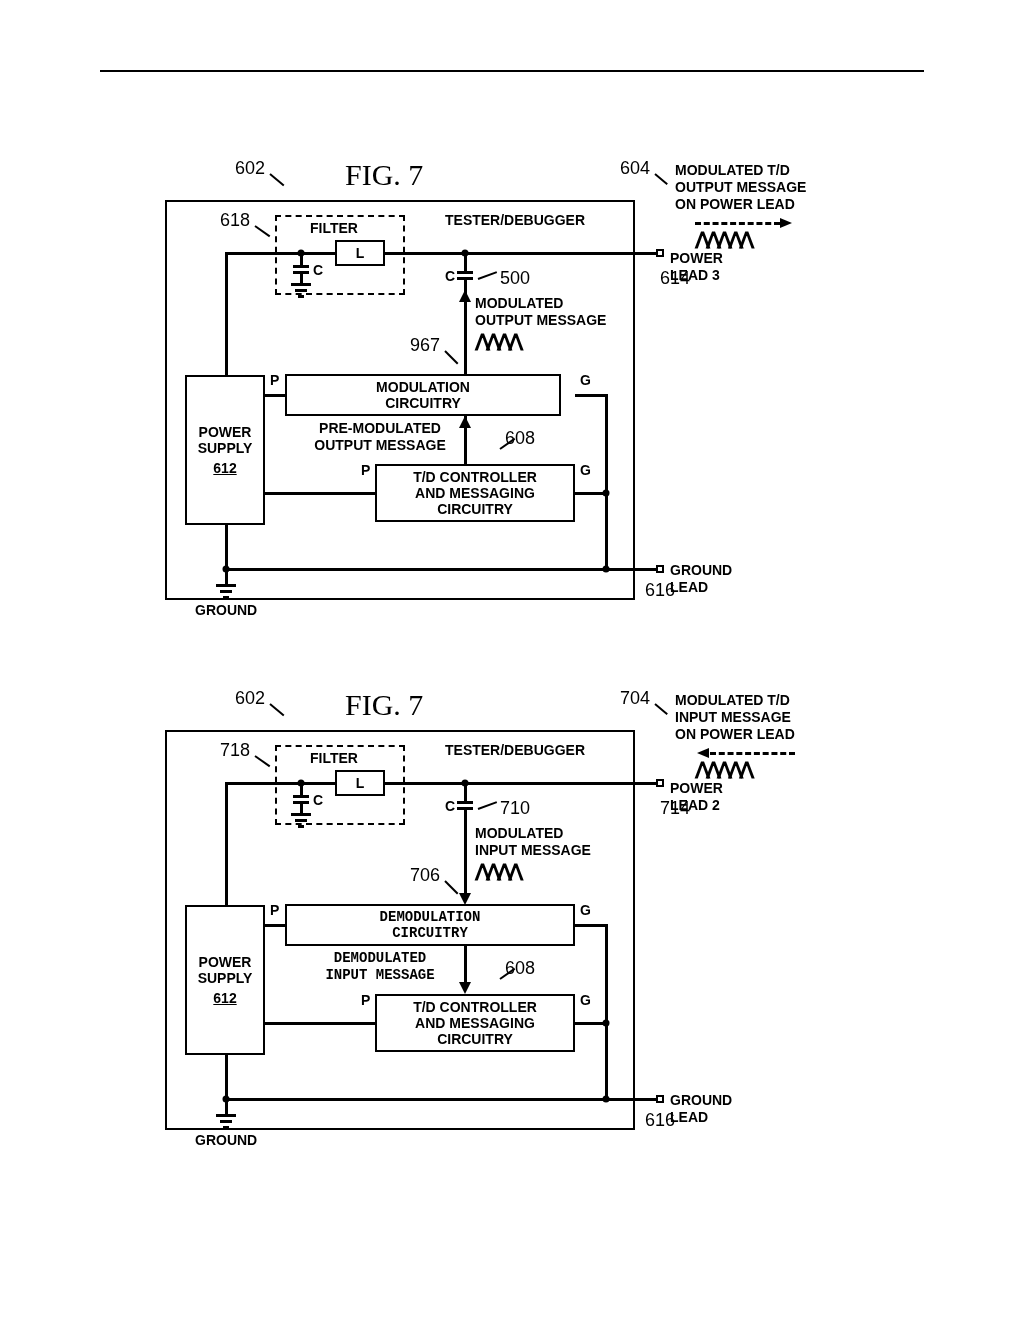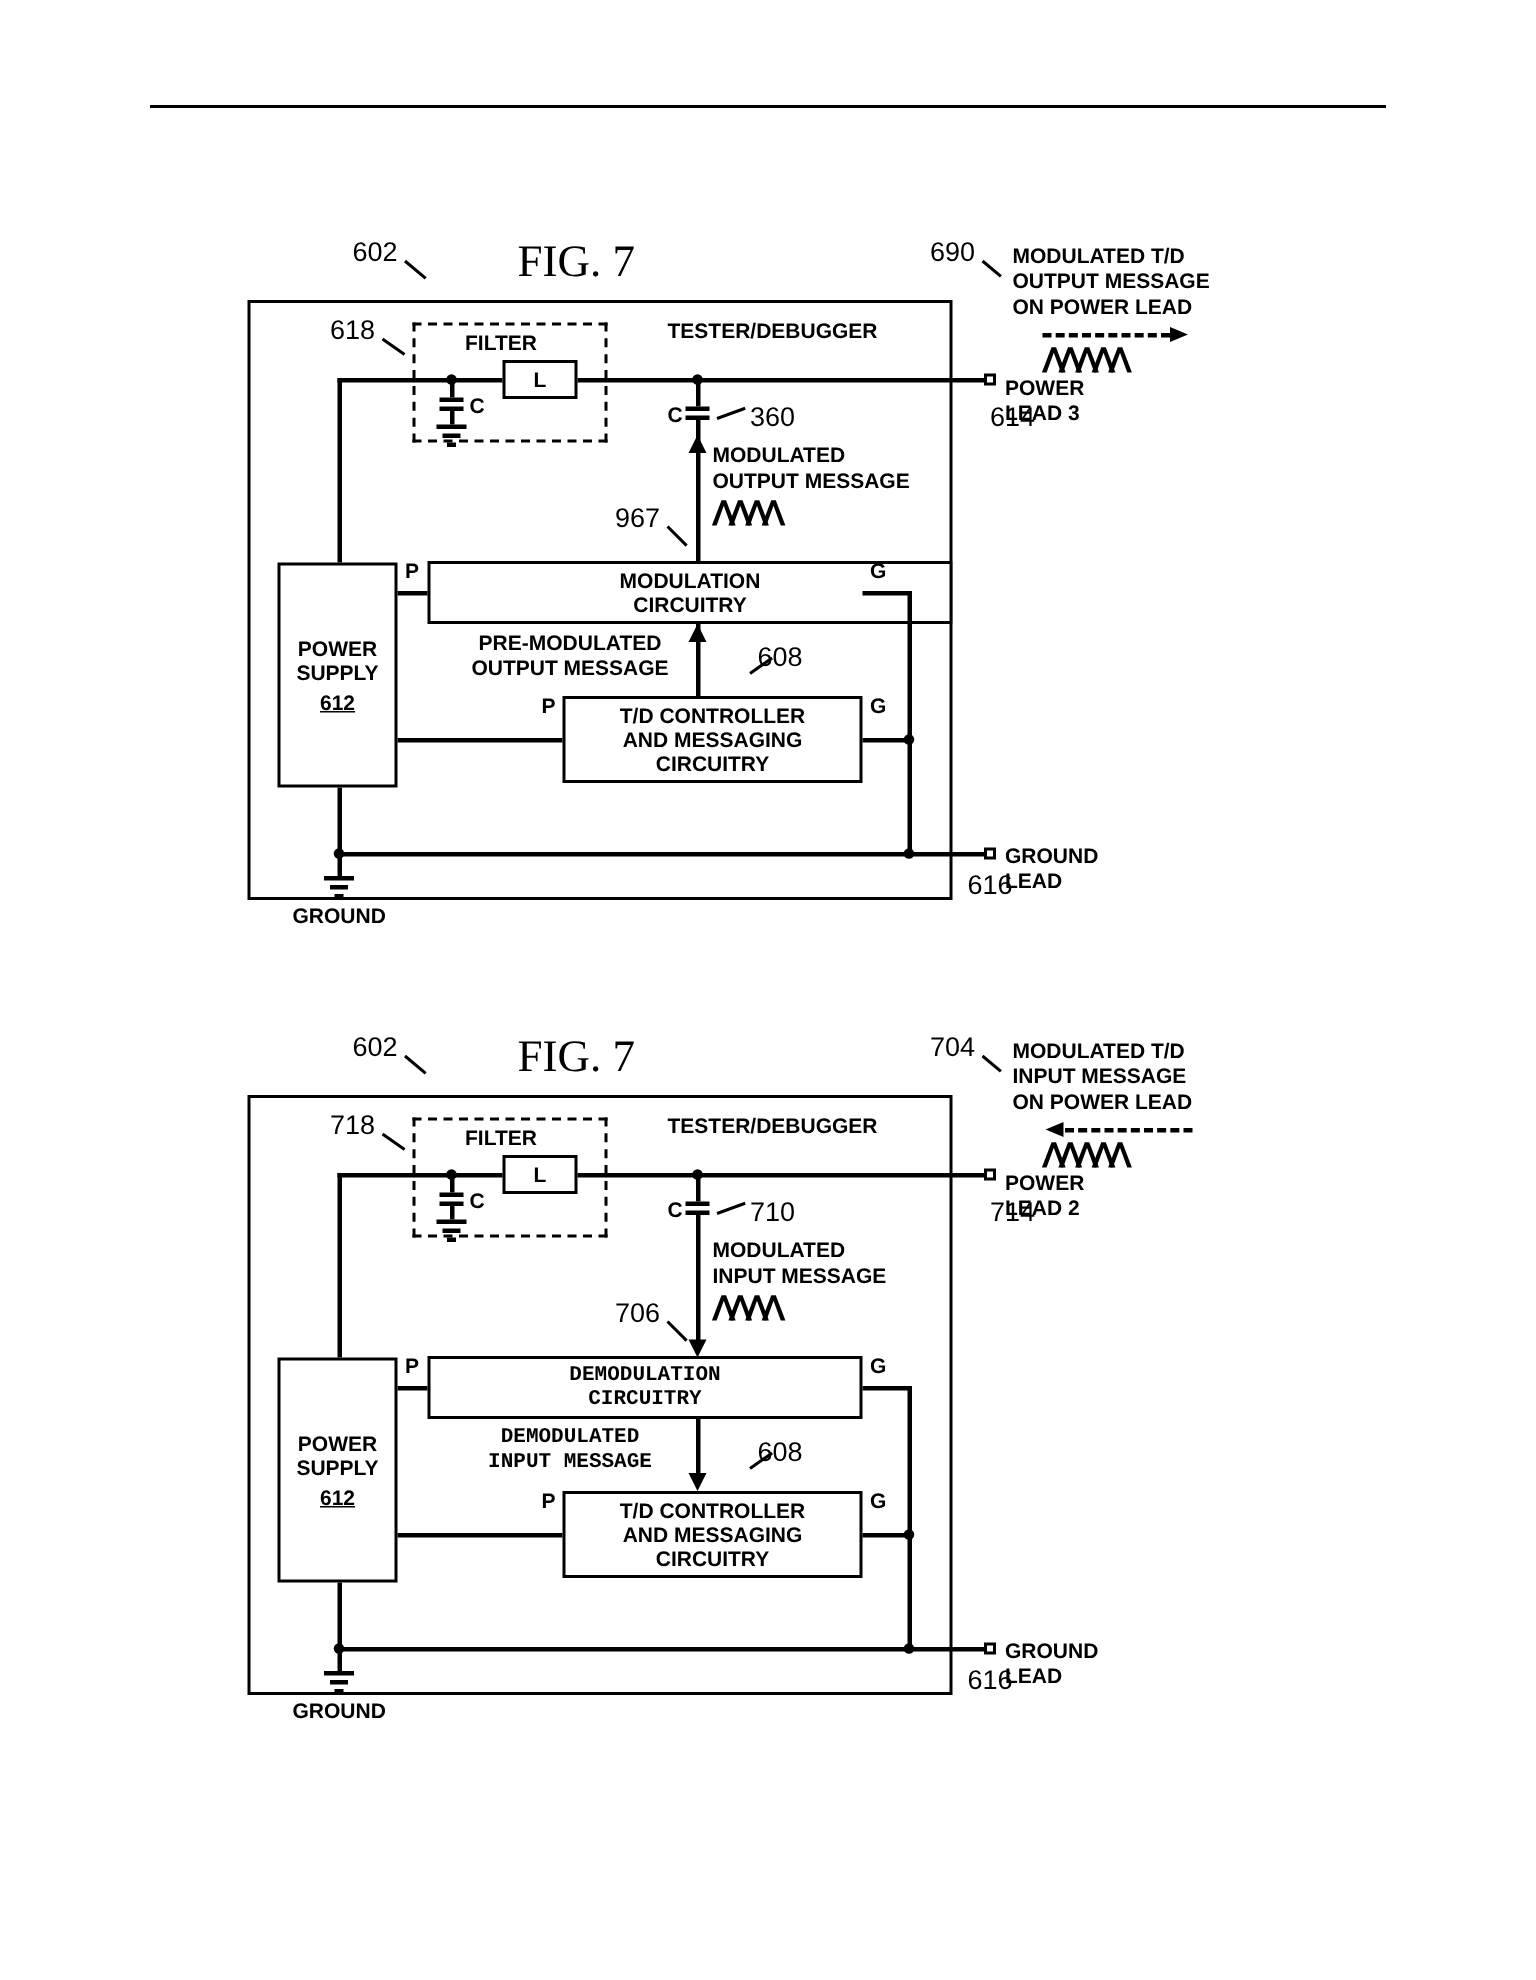--- a/index.html
+++ b/index.html
@@ -160,21 +160,21 @@
   <div class="header-line"></div>
 </div>
 
 <div class="diagram" style="top:150px; height:490px;">
 
   <div class="fig-title" style="left:180px; top:8px;">FIG. 7</div>
 
   <div class="ref-num" style="left:70px; top:8px;">602</div>
   <div class="lead-line" style="left:105px; top:23px; width:18px; transform:rotate(40deg);"></div>
 
-  <div class="ref-num" style="left:455px; top:8px;">690</div>
+  <div class="ref-num" style="left:455px; top:8px;">604</div>
   <div class="lead-line" style="left:490px; top:23px; width:16px; transform:rotate(40deg);"></div>
 
   <div class="label" style="left:510px; top:12px; width:160px; text-align:left; white-space:pre-line;">MODULATED T/D
 OUTPUT MESSAGE
 ON POWER LEAD</div>
 
   <div class="dashed-arrow" style="left:530px; top:72px; width:85px;"></div>
   <div class="arrow-right" style="left:615px; top:73px;"></div>
 
   <div class="wave" style="left:530px; top:78px;">ᐱᐱᐱᐱᐱ</div>
@@ -215,32 +215,32 @@
   <div class="ref-num" style="left:495px; top:118px;">614</div>
 
   <div class="node" style="left:300px; top:103px;"></div>
   <div class="wire wire-v" style="left:299px; top:103px; height:18px;"></div>
   <div class="cap-plates" style="left:300px; top:121px;">
       <div class="p1"></div>
       <div class="p2"></div>
     </div>
   <div class="wire wire-v" style="left:299px; top:129px; height:96px;"></div>
   <div class="label" style="left:280px; top:118px;">C</div>
-  <div class="ref-num" style="left:335px; top:118px;">360</div>
+  <div class="ref-num" style="left:335px; top:118px;">500</div>
   <div class="lead-line" style="left:313px; top:128px; width:20px; transform:rotate(-20deg);"></div>
 
   <div class="arrow-up" style="left:300px; top:140px;"></div>
   <div class="label" style="left:310px; top:145px; width:150px; text-align:left; white-space:pre-line;">MODULATED
 OUTPUT MESSAGE</div>
   <div class="wave" style="left:310px; top:180px;">ᐱᐱᐱᐱ</div>
 
   <div class="ref-num" style="left:245px; top:185px;">967</div>
   <div class="lead-line" style="left:280px; top:200px; width:18px; transform:rotate(45deg);"></div>
 
-  <div class="inner-box" style="left:120px; top:224px; width:350px; height:42px;">
+  <div class="inner-box" style="left:120px; top:224px; width:276px; height:42px;">
     <span style="white-space:pre-line;">MODULATION
 CIRCUITRY</span>
   </div>
   <div class="label" style="left:105px; top:222px;">P</div>
   <div class="label" style="left:415px; top:222px;">G</div>
 
   <div class="wire wire-v" style="left:299px; top:266px; height:48px;"></div>
   <div class="arrow-up" style="left:300px; top:266px;"></div>
   <div class="label" style="left:140px; top:270px; width:150px; text-align:center; white-space:pre-line;">PRE-MODULATED
 OUTPUT MESSAGE</div>

